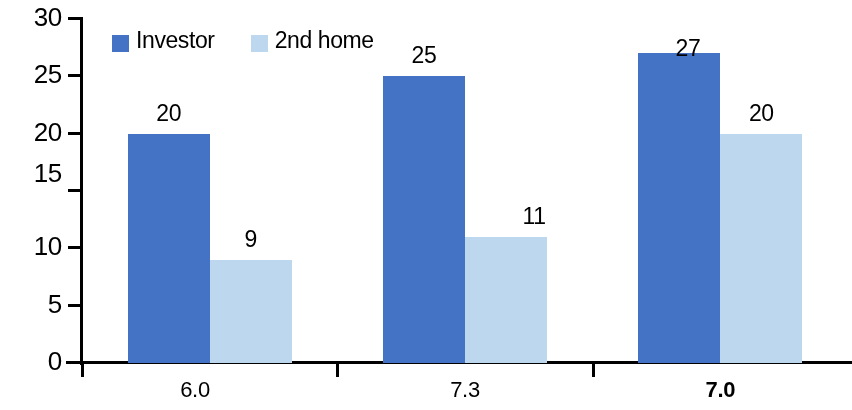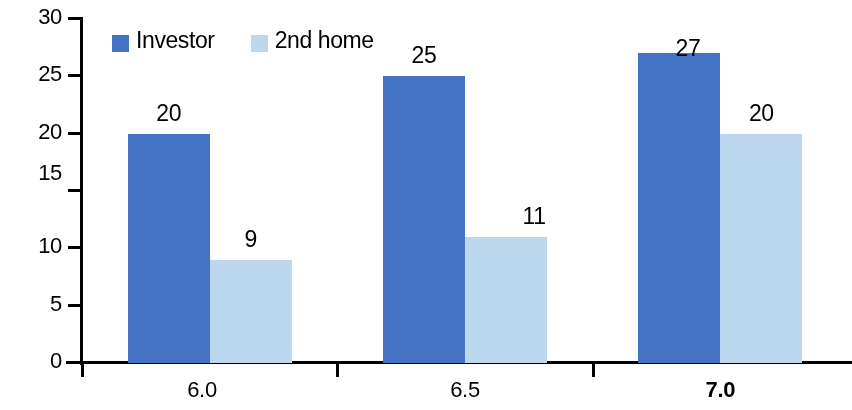--- a/index.html
+++ b/index.html
@@ -49,21 +49,21 @@
     top: 364px;
     width: 3px;
     height: 13px;
     background: #000000;
   }
   .ylabel-wrap {
     position: absolute;
     left: 0px;
     width: 62px;
     text-align: right;
-    font-size: 22px;
+    font-size: 26px;
     line-height: 22px;
     letter-spacing: -0.3px;
   }
   .xlabel {
     position: absolute;
     top: 378px;
     font-size: 22px;
     line-height: 24px;
     letter-spacing: -0.3px;
     text-align: center;
@@ -136,23 +136,23 @@
       <div class="ylabel-wrap" style="top: 162px;">15</div>
       <div class="tick-y" style="top: 131.667px;"></div>
       <div class="ylabel-wrap" style="top: 120.667px;">20</div>
       <div class="tick-y" style="top: 74.3333px;"></div>
       <div class="ylabel-wrap" style="top: 63.3333px;">25</div>
       <div class="tick-y" style="top: 17px;"></div>
       <div class="ylabel-wrap" style="top: 6px;">30</div>
     </div>
 
   <div id="x-axis-group">
-      <div class="xlabel" style="left: 142px; width: 120px; text-align: center;">6.0</div>
+      <div class="xlabel" style="left: 135px; width: 120px; text-align: center;">6.0</div>
       <div class="tick-x" style="left: 81px;"></div>
-      <div class="xlabel" style="left: 405px; width: 120px;">6.5</div>
+      <div class="xlabel" style="left: 405px; width: 120px;">7.3</div>
       <div class="tick-x" style="left: 336.333px;"></div>
       <div class="xlabel" style="left: 660.333px; width: 120px; font-weight: bold;">7.0</div>
       <div class="tick-x" style="left: 591.667px;"></div>
     </div>
 
   <div id="bars-group">
       <div class="bar series-0" title="Investor 6.0: 20" style="left: 127.667px; width: 82px; height: 229.333px;"></div>
       <div class="bar-value" style="left: 127.667px; width: 82px; top: 100.667px;">20</div>
       <div class="bar series-1" title="2nd home 6.0: 9" style="left: 209.667px; width: 82px; height: 103.2px;"></div>
       <div class="bar-value" style="left: 209.667px; width: 82px; top: 226.8px;">9</div>

